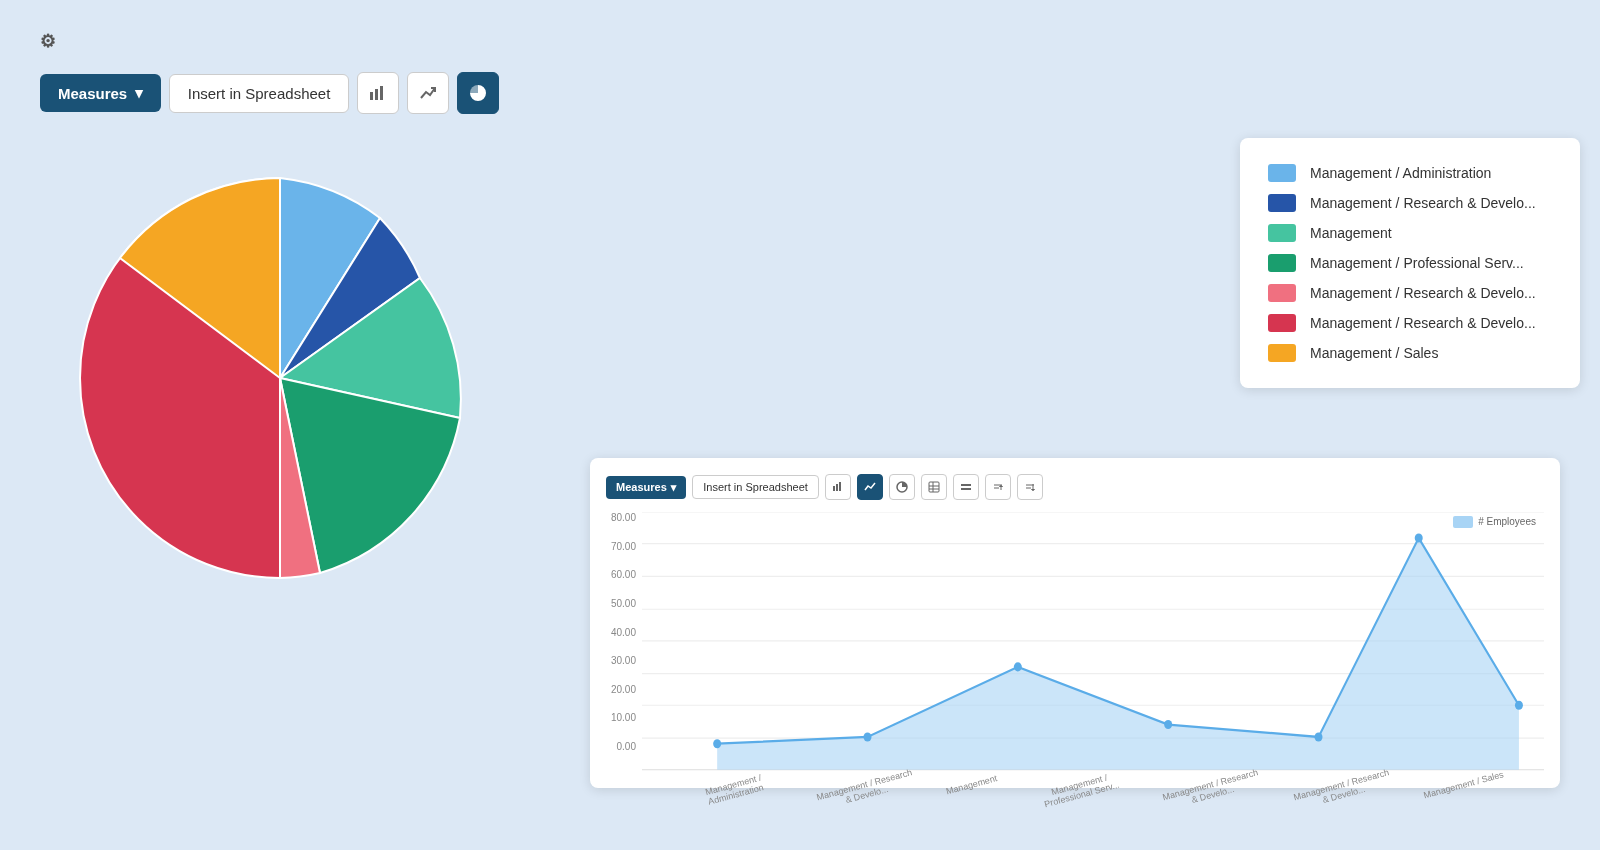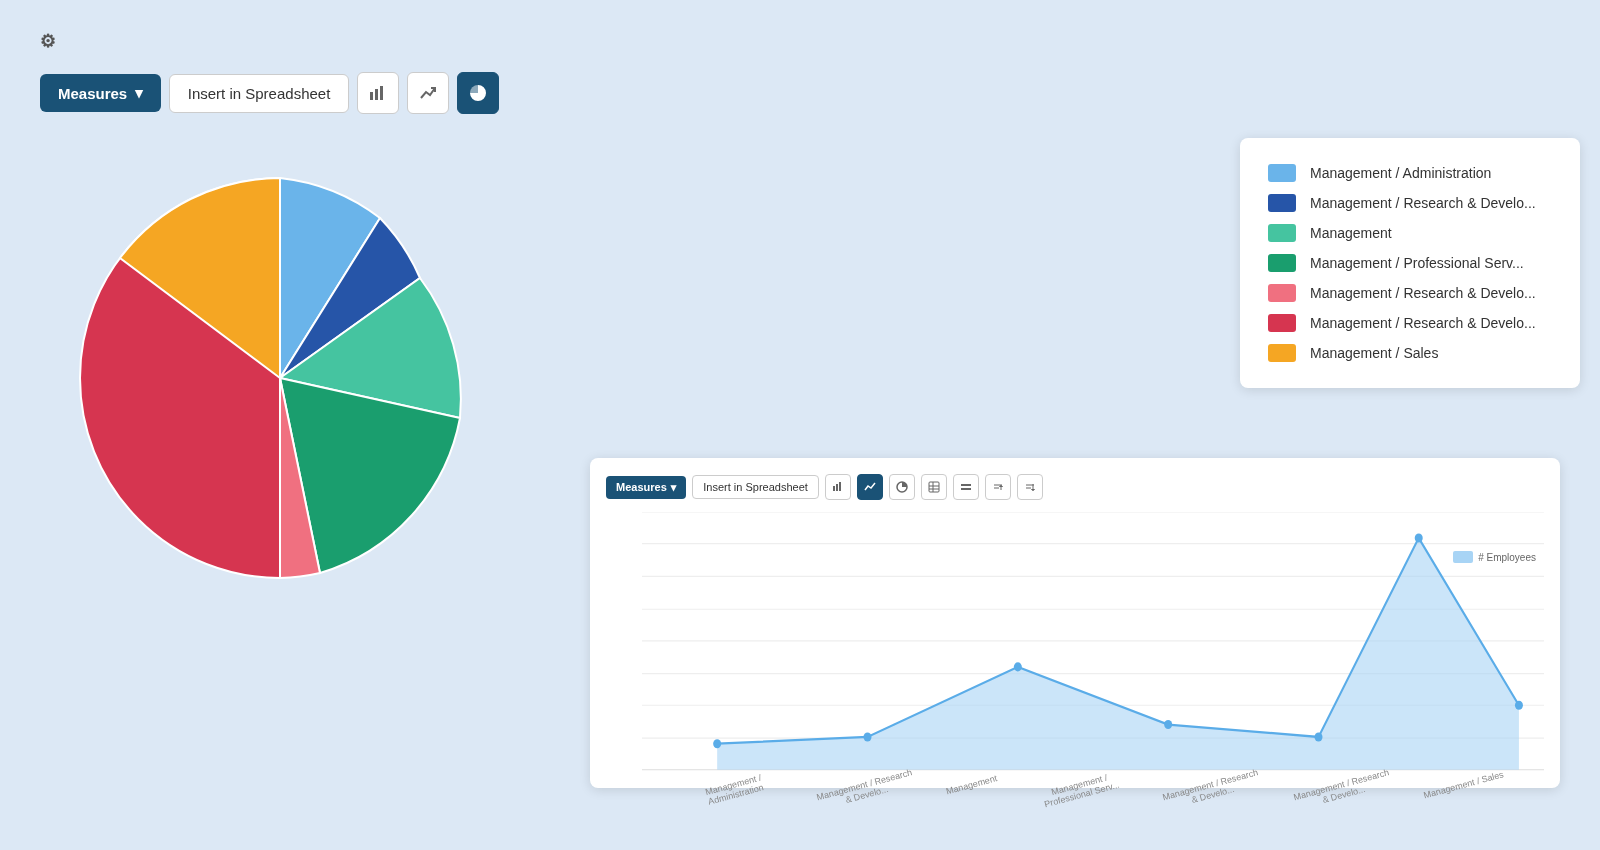--- a/index.html
+++ b/index.html
@@ -219,25 +219,23 @@
       color: #888;
       text-align: right;
       width: 30px;
     }
 
     .legend-line {
       position: absolute;
       top: 4px;
       right: 8px;
       display: flex;
-      align-items: center;
       gap: 5px;
       font-size: 10px;
       color: #666;
-      margin-top: 35px;
     }
 
     .legend-line-color {
       width: 20px;
       height: 12px;
       background: #a8d4f5;
       border-radius: 2px;
     }
 
     .x-labels {
@@ -403,20 +401,31 @@
               <line x1="2" y1="7" x2="7" y2="7" stroke="#666"></line>
               <line x1="9" y1="3" x2="9" y2="8" stroke="#666"></line>
               <polyline points="7,8 9,10 11,8" fill="#666" stroke="#666" stroke-width="0.5"></polyline>
             </svg>
         </div>
       </div>
 
       <div class="chart-area">
 
         
+        <div class="y-labels">
+          <span class="y-label">80.00</span>
+          <span class="y-label">70.00</span>
+          <span class="y-label">60.00</span>
+          <span class="y-label">50.00</span>
+          <span class="y-label">40.00</span>
+          <span class="y-label">30.00</span>
+          <span class="y-label">20.00</span>
+          <span class="y-label">10.00</span>
+          <span class="y-label">0.00</span>
+        </div>
 
         
         <div class="legend-line">
           <div class="legend-line-color"></div>
           <span># Employees</span>
         </div>
 
         
         <svg class="chart-svg" viewBox="0 0 900 230" preserveAspectRatio="none" style="margin-left:36px; width: calc(100% - 36px);">
 

